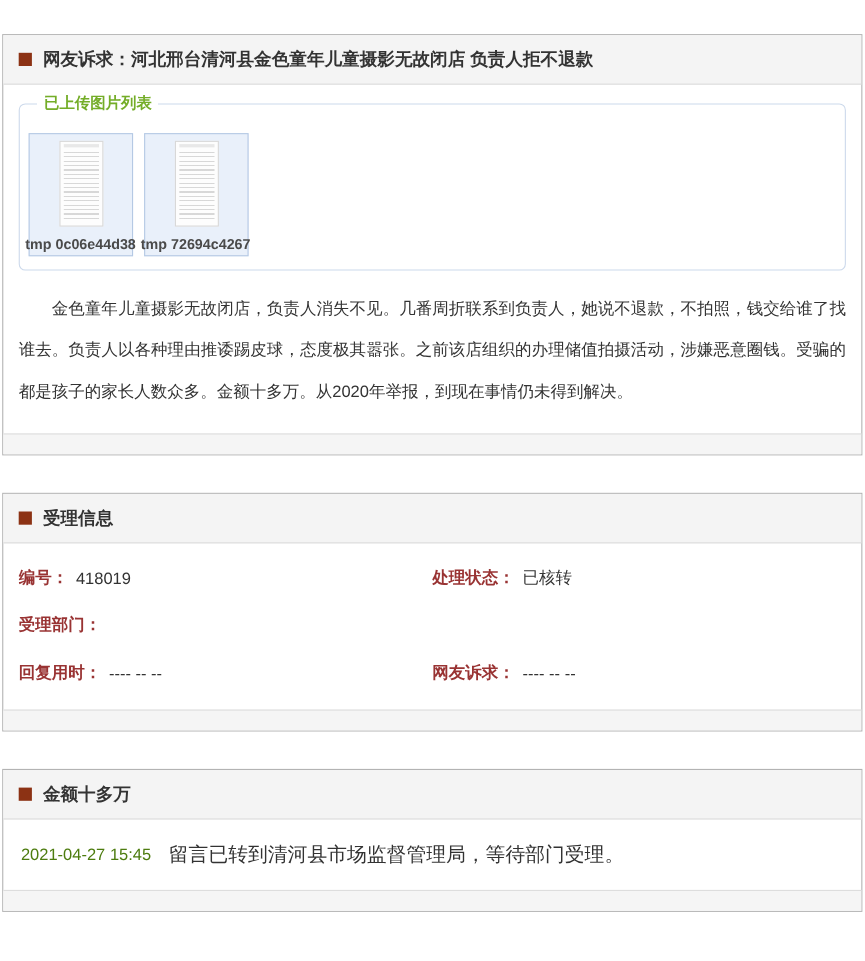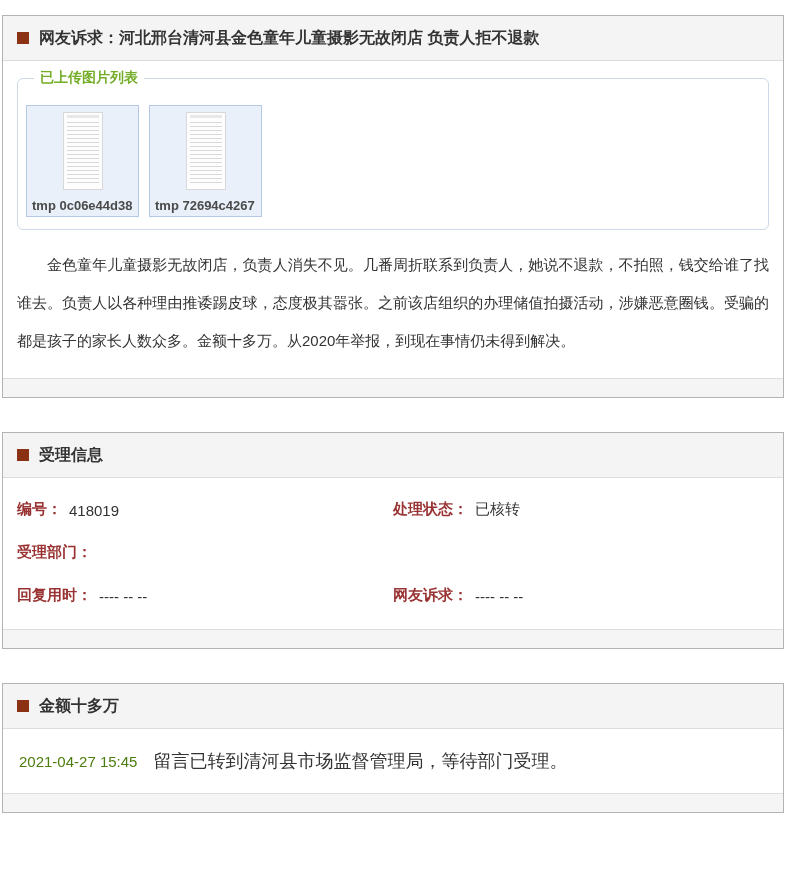--- a/index.html
+++ b/index.html
@@ -6,21 +6,21 @@
   html, body { background: #ffffff; }
   body {
     width: 786px; height: 874px; overflow: hidden;
     font-family: "Liberation Sans", "DejaVu Sans", sans-serif;
     color: #333;
   }
   .page { padding-top: 15px; }
 
   
   .card {
-    margin: 0 2px 34px 2px;
+    margin: 16px 2px 34px 2px;
     border: 1px solid #b3b3b3;
     background: #fff;
   }
   .card-header {
     height: 45px;
     background: #f4f4f4;
     border-bottom: 1px solid #dcdcdc;
     display: flex; align-items: center;
     padding: 0 14px;
   }
@@ -46,21 +46,21 @@
     border: 1px solid #ccd9eb;
     border-radius: 6px;
     padding: 18px 8px 12px 8px;
   }
   .upload-fieldset legend {
     color: #74ad28; font-weight: bold; font-size: 14px;
     margin-left: 8px; padding: 0 6px;
   }
   .thumbs { display: flex; }
   .thumb {
-    width: 113px; height: 112px;
+    width: 95px; height: 112px;
     background: #e9f0fa;
     border: 1px solid #b5c9e4;
     margin-right: 10px;
     display: flex; flex-direction: column; align-items: center;
     padding-top: 6px;
     cursor: pointer;
   }
   .thumb-img {
     width: 40px; height: 78px;
     background: #fdfdfd;

